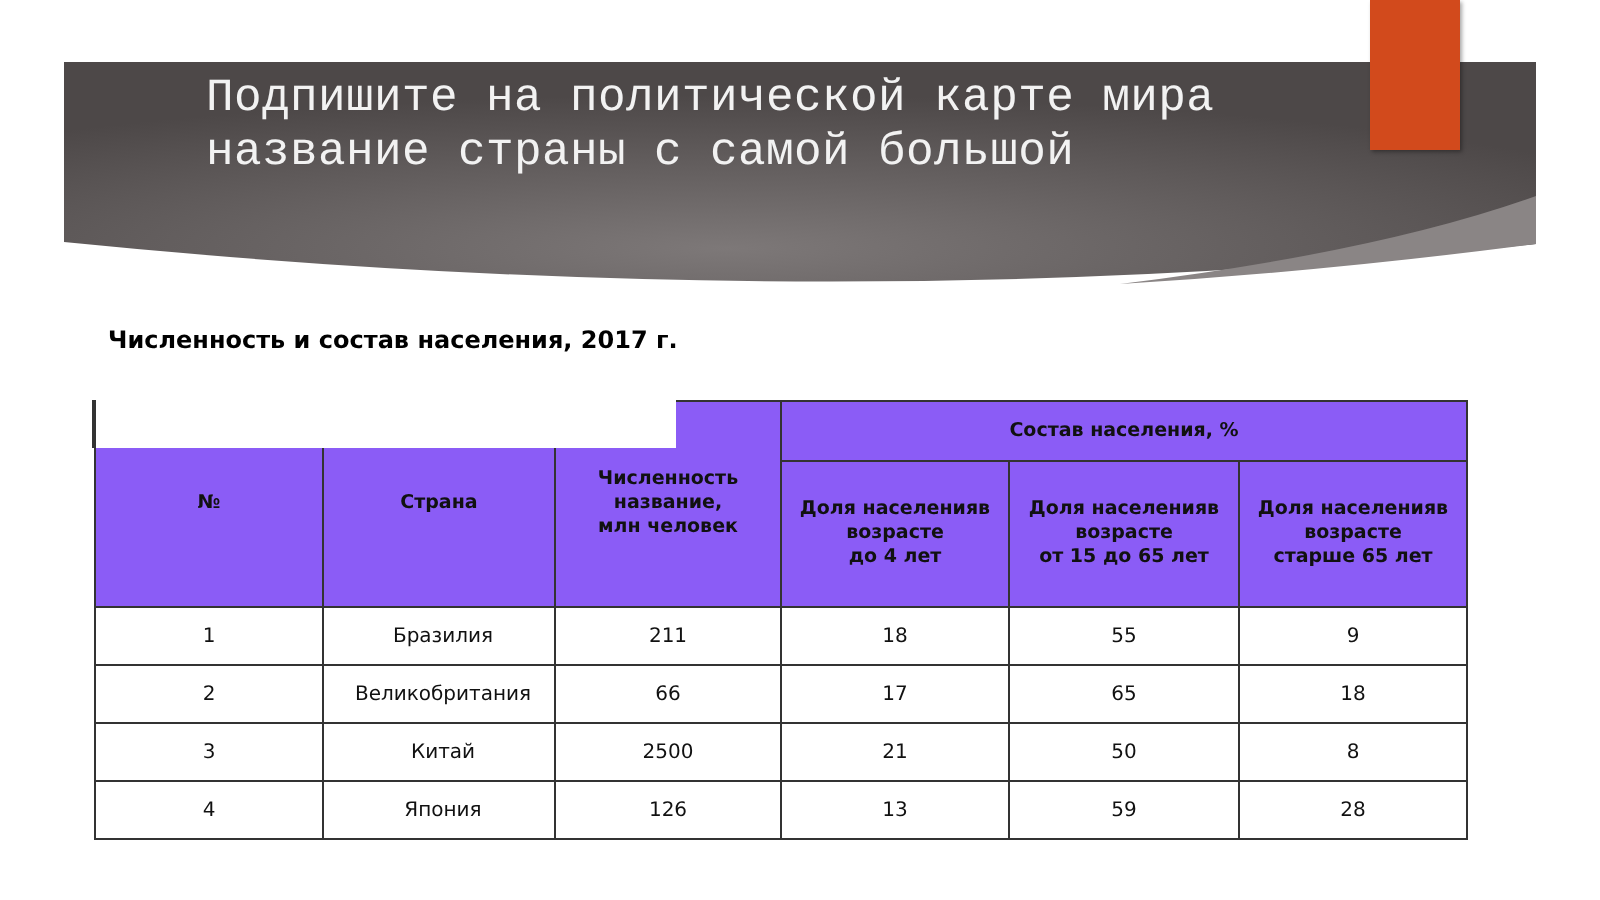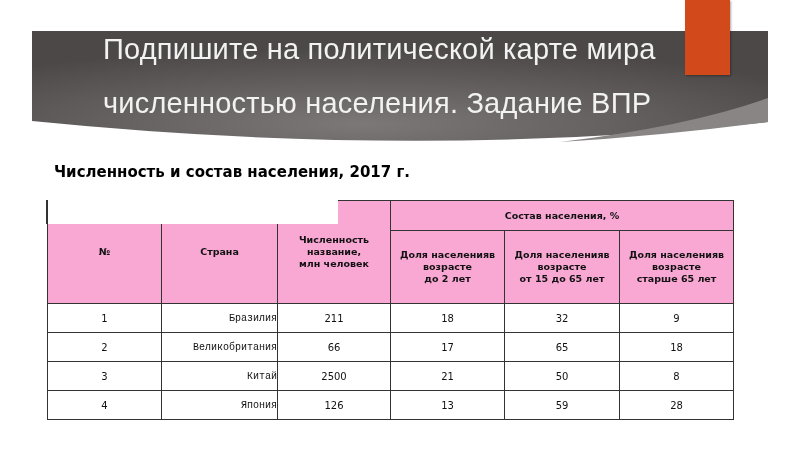--- a/index.html
+++ b/index.html
@@ -3,52 +3,51 @@
 <meta charset="utf-8">
 <style>
   html, body { margin:0; padding:0; }
   body { width:800px; height:450px; background:#ffffff; position:relative; overflow:hidden;
          font-family:"DejaVu Sans", sans-serif; }
   .banner { position:absolute; left:0; top:0; width:800px; height:160px; }
   .banner svg { position:absolute; left:0; top:0; }
   .accent-bar { position:absolute; left:685px; top:0; width:45px; height:75px; background:#d24a1c;
                 box-shadow:1px 1px 2px rgba(0,0,0,0.35); }
   .title { position:absolute; left:103px; top:36px; width:560px; color:#f2f2f2;
-           font-family:Liberation Sans, sans-serif; font-weight:normal; font-size:29px; line-height:27px;
+           font-family:Liberation Mono, monospace; font-weight:normal; font-size:23px; line-height:27px;
            letter-spacing:0.2px; margin:0; }
   .caption { position:absolute; left:54px; top:163px; font-family:"DejaVu Sans", sans-serif;
-             font-weight:bold; font-size:15px; color:#000; }
+             font-weight:bold; font-size:12px; color:#000; }
   .tbl-wrap { position:absolute; left:47px; top:200px; }
   table { border-collapse:collapse; table-layout:fixed; font-family:"DejaVu Sans", sans-serif; }
   th, td { border:1.3px solid #333; text-align:center; vertical-align:middle; padding:0; }
-  th { background:#f9a8d4; font-weight:bold; font-size:9.5px; line-height:12px; color:#111; }
+  th { background:#8b5cf6; font-weight:bold; font-size:9.5px; line-height:12px; color:#111; }
   td { font-size:10px; color:#111; background:#fff; }
-  td.left { text-align:right; padding-left:4px;font-family:Liberation Mono, monospace; }
+  td.left { text-align:center; padding-left:4px; }
   .mask { position:absolute; left:45px; top:196px; width:293px; height:28px; background:#fff; }
   .mask-edge { position:absolute; left:46px; top:200px; width:1.5px; height:24px; background:#333; }
 </style>
 </head>
 <body>
 
 <div class="banner">
   <svg width="800" height="160" viewBox="0 0 800 160">
     <defs>
       <radialGradient id="bg" cx="0.45" cy="0.85" r="0.7">
         <stop offset="0" stop-color="#7d7878"></stop>
         <stop offset="1" stop-color="#4d4848"></stop>
       </radialGradient>
     </defs>
     <path d="M32,31 L768,31 L768,122 Q420,160 32,121 Z" fill="url(#bg)"></path>
     <path d="M560,142 Q690,126 768,98 L768,122 Q660,136 560,142 Z" fill="#8a8585"></path>
   </svg>
   <div class="accent-bar"></div>
   <h1 class="title">
     <span>Подпишите на политической карте мира</span><br>
-    <br>
-    <span>численностью населения. Задание ВПР</span>
+    <span>название страны с самой большой</span><br>
   </h1>
 </div>
 
 <div class="caption">Численность и состав населения, 2017 г.</div>
 
 <div class="tbl-wrap">
   <table>
     <colgroup>
       <col style="width:114px">
         <col style="width:116px">
@@ -65,41 +64,41 @@
           <span>Численность</span><br>
           <span>название,</span><br>
           <span>млн человек</span>
         </th>
         <th colspan="3">Состав населения, %</th>
       </tr>
       <tr style="height:73px">
         <th>
           <span>Доля населенияв</span><br>
           <span>возрасте</span><br>
-          <span>до 2 лет</span>
+          <span>до 4 лет</span>
         </th>
         <th>
           <span>Доля населенияв</span><br>
           <span>возрасте</span><br>
           <span>от 15 до 65 лет</span>
         </th>
         <th>
           <span>Доля населенияв</span><br>
           <span>возрасте</span><br>
           <span>старше 65 лет</span>
         </th>
       </tr>
     </thead>
     <tbody>
       <tr style="height:29px">
         <td>1</td>
         <td class="left">Бразилия</td>
         <td>211</td>
         <td>18</td>
-        <td>32</td>
+        <td>55</td>
         <td>9</td>
       </tr>
       <tr style="height:29px">
         <td>2</td>
         <td class="left">Великобритания</td>
         <td>66</td>
         <td>17</td>
         <td>65</td>
         <td>18</td>
       </tr>

